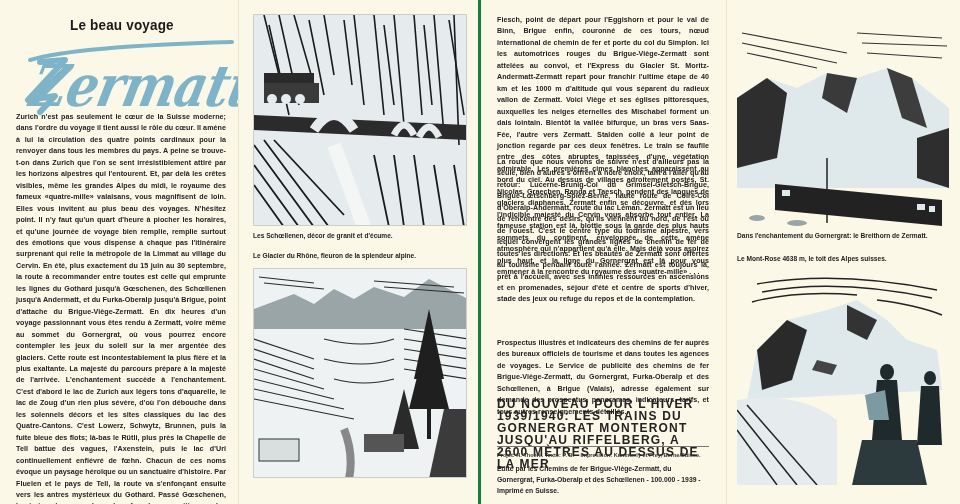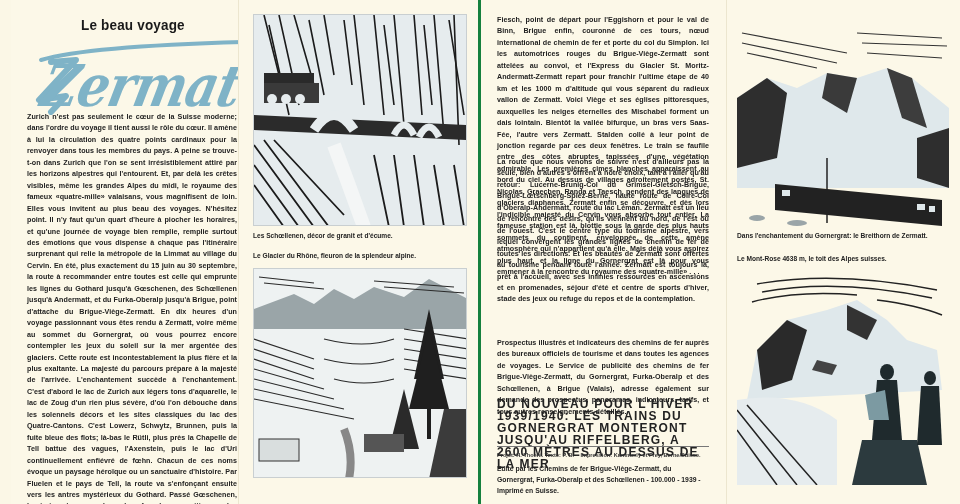--- a/index.html
+++ b/index.html
@@ -1,19 +1,19 @@
 <!DOCTYPE html>
 <html><head>
 <meta charset="utf-8">
 <style>
   * { box-sizing: border-box; margin: 0; padding: 0; }
   html, body { width: 960px; height: 504px; overflow: hidden; background: #fbf7e6; }
   body { font-family: "Liberation Sans", sans-serif; color: #1a1a1a; position: relative; }
   .panel { position: absolute; top: 0; height: 504px; background: #fcf8e8; }
-  .p1 { left: 11px; width: 238px; padding-left: 45px; }
+  .p1 { left: 0; width: 238px; padding-left: 45px; }
   .p2 { left: 238px; width: 240px; border-left: 1px solid #ece6cf; }
   .p3 { left: 478px; width: 248px; border-left: 3px solid #15803d; }
   .p4 { left: 726px; width: 234px; border-left: 1px solid #ece6cf; }
 
   .title { position: absolute; left: 70px; top: 16px; font-size: 15px; font-weight: bold; letter-spacing: 0.2px; font-family: "Liberation Sans", sans-serif; transform: scaleX(0.9); transform-origin: left; }
   .script { position: absolute; left: 10px; top: 30px; width: 225px; height: 85px; }
   .script-text { position: absolute; left: 22px; top: 26px; font-family: "DejaVu Serif", serif; font-style: italic; font-weight: bold; font-size: 50px; color: #7fb3c7; letter-spacing: -1px; transform: skewX(-12deg) scaleY(1.15); }
 
   .body-text { position: absolute; font-size: 7.15px; line-height: 11.45px; font-weight: bold; text-align: justify; color: #222; letter-spacing: 0.05px; }
   .t1 { left: 16px; top: 112px; width: 210px; }

